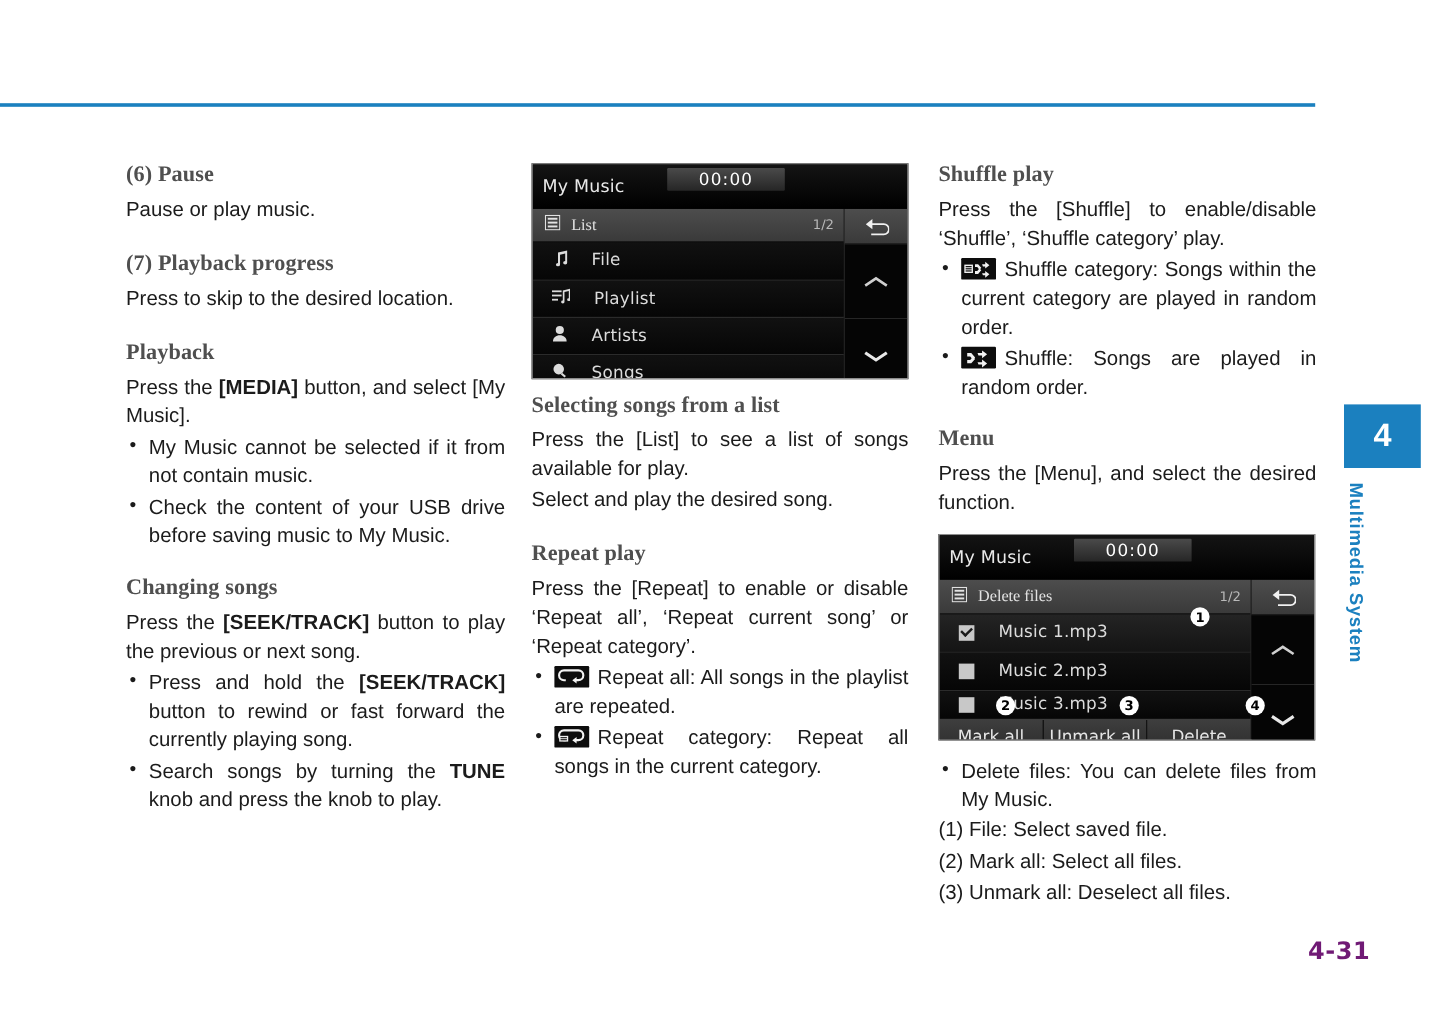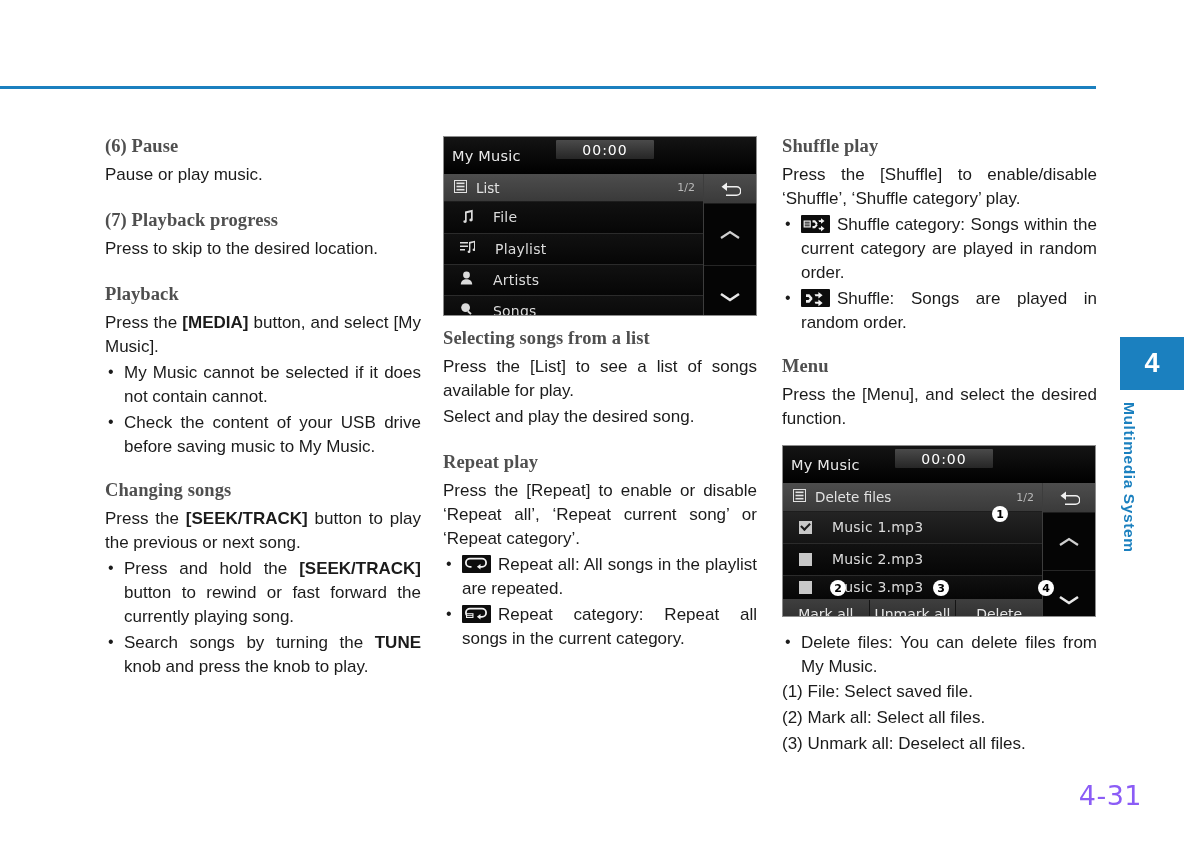--- a/index.html
+++ b/index.html
@@ -22,24 +22,25 @@
     left: 0;
     top: 86px;
     width: 1096px;
     height: 3px;
     background: #1b80bf;
   }
   .page-number {
     position: absolute;
     right: 58px;
     top: 780px;
-    font-size: 27px;
+    font-size: 20px;
     letter-spacing: 0.5px;
-    color: #8b5cf6;
+    color: #701a75;
     font-family: "DejaVu Sans", sans-serif;
+    font-weight: bold;
   }
 
   
   .side-tab {
     position: absolute;
     left: 1120px;
     top: 337px;
     width: 64px;
   }
   .side-tab-box {
@@ -204,21 +205,21 @@
   .hdr-row {
     height: 29px;
     background: linear-gradient(#4d4d4d, #3a3a3a);
     display: flex;
     align-items: center;
     padding: 0 8px 0 10px;
     color: #e2e2e2;
     font-size: 13.5px;
     border-bottom: 1px solid #1d1d1d;
   }
-  .hdr-row .lbl { margin-left: 9px; flex: 1 1 auto; }
+  .hdr-row .lbl { margin-left: 9px; flex: 1 1 auto; font-family: Liberation Serif, serif; }
   .hdr-row .pg { font-size: 11px; color: #b9b9b9; }
 
   .list-row {
     height: 32px;
     display: flex;
     align-items: center;
     padding-left: 16px;
     color: #dcdcdc;
     font-size: 14px;
     border-bottom: 1px solid #2b2b2b;
@@ -318,21 +319,21 @@
 
   <h3 class="sec">(7) Playback progress</h3>
   <p class="body nojust">Press to skip to the desired location.</p>
 
   <div class="gap-m"></div>
 
   <h3 class="sec">Playback</h3>
   <p class="body"><span>Press the </span><b>[MEDIA]</b><span> button, and select [My Music].</span></p>
 
   <ul class="bullets">
-    <li>My Music cannot be selected if it does not contain cannot.</li>
+    <li>My Music cannot be selected if it from not contain music.</li>
     <li>Check the content of your USB drive before saving music to My Music.</li>
   </ul>
 
   <div class="gap-m"></div>
 
   <h3 class="sec">Changing songs</h3>
   <p class="body"><span>Press the </span><b>[SEEK/TRACK]</b><span> button to play the previous or next song.</span></p>
 
   <ul class="bullets">
     <li><span>Press and hold the </span><b>[SEEK/TRACK]</b><span> button to rewind or fast forward the currently playing song.</span></li>

